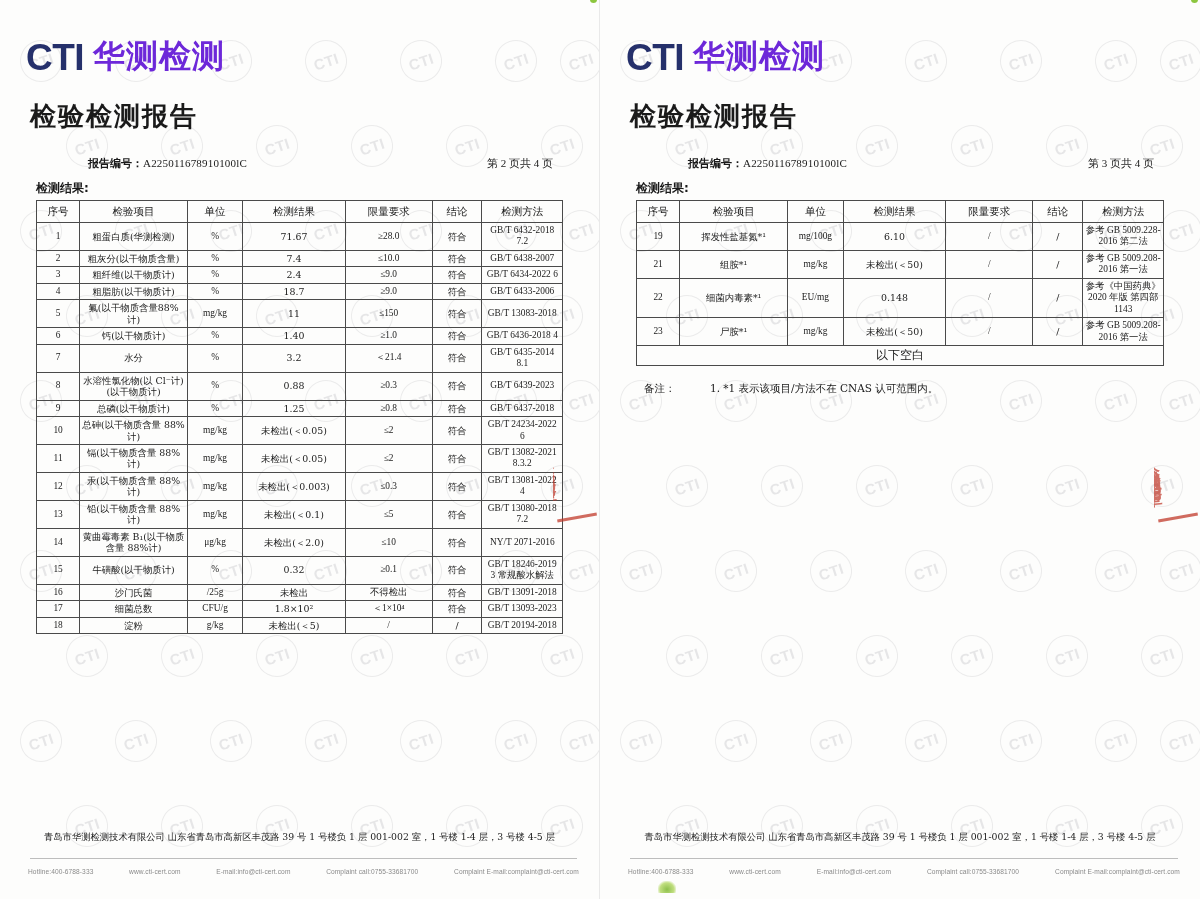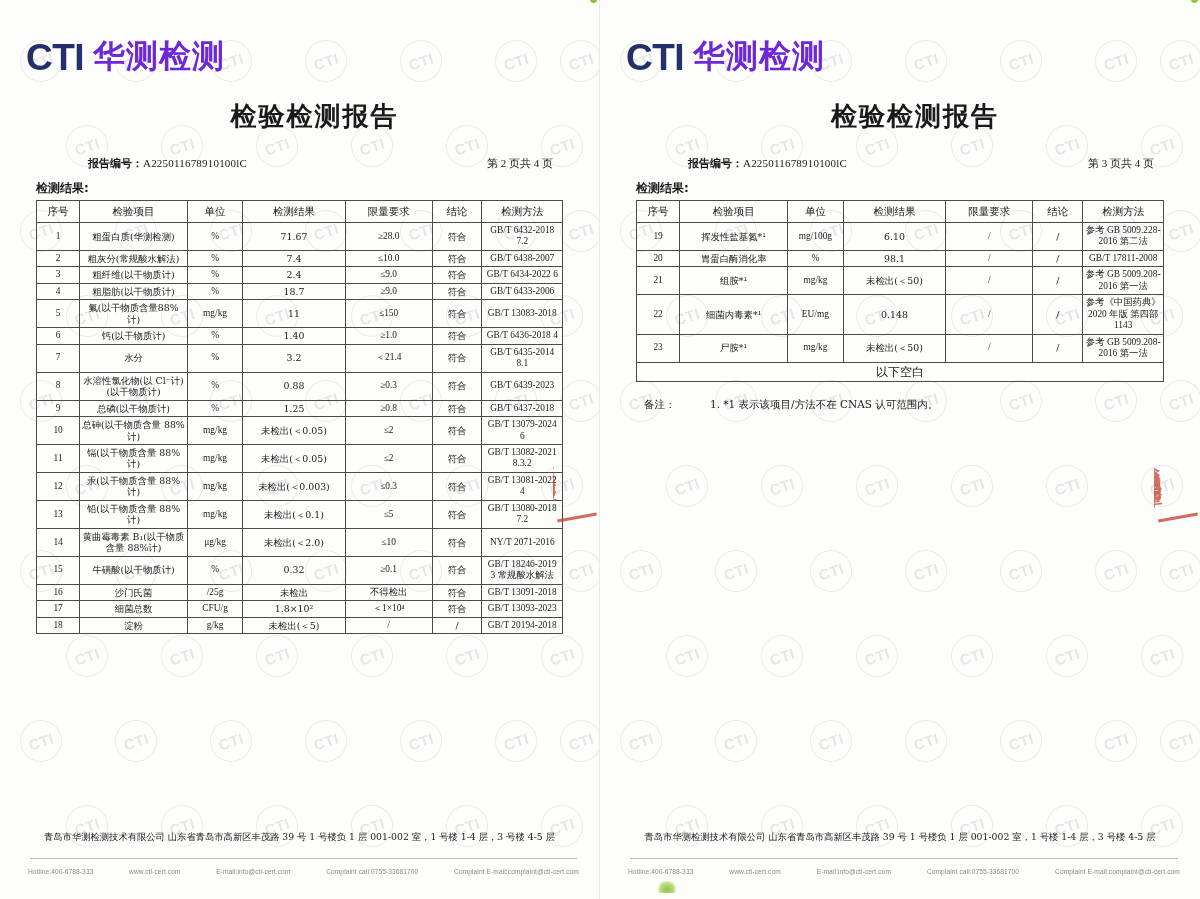--- a/index.html
+++ b/index.html
@@ -53,21 +53,21 @@
     background:#8cc63f;
   }
   .logo-cn {
     font-family:Liberation Mono, monospace;
     font-weight:bold; font-size:32px; line-height:1;
     color:#6d28d9; margin-left:9px; letter-spacing:1px;
   }
 
   .doc-title {
     position:relative; z-index:2;
-    text-align:center;
+    text-align:left;
     font-family:"DejaVu Serif","Liberation Serif",serif;
     font-size:26px; font-weight:bold;
     letter-spacing:2px;
     margin-top:24px;
     margin-left:30px;
   }
   .meta-row {
     position:relative; z-index:2;
     display:flex; justify-content:space-between;
     align-items:baseline;
@@ -294,21 +294,21 @@
               <td class="num">1</td>
               <td class="item">粗蛋白质(华测检测)</td>
               <td class="num">%</td>
               <td class="item">71.67</td>
               <td class="num">≥28.0</td>
               <td class="item">符合</td>
               <td class="num">GB/T 6432-2018 7.2</td>
             </tr>
             <tr>
               <td class="num">2</td>
-              <td class="item">粗灰分(常规酸水解法)</td>
+              <td class="item">粗灰分(以干物质含量)</td>
               <td class="num">%</td>
               <td class="item">7.4</td>
               <td class="num">≤10.0</td>
               <td class="item">符合</td>
               <td class="num">GB/T 6438-2007</td>
             </tr>
             <tr>
               <td class="num">3</td>
               <td class="item">粗纤维(以干物质计)</td>
               <td class="num">%</td>
@@ -371,21 +371,21 @@
               <td class="item">符合</td>
               <td class="num">GB/T 6437-2018</td>
             </tr>
             <tr>
               <td class="num">10</td>
               <td class="item">总砷(以干物质含量 88%计)</td>
               <td class="num">mg/kg</td>
               <td class="item">未检出(＜0.05)</td>
               <td class="num">≤2</td>
               <td class="item">符合</td>
-              <td class="num">GB/T 13079-2024 6</td>
+              <td class="num">GB/T 24234-2022 6</td>
             </tr>
             <tr>
               <td class="num">11</td>
               <td class="item">镉(以干物质含量 88%计)</td>
               <td class="num">mg/kg</td>
               <td class="item">未检出(＜0.05)</td>
               <td class="num">≤2</td>
               <td class="item">符合</td>
               <td class="num">GB/T 13082-2021 8.3.2</td>
             </tr>
@@ -577,29 +577,20 @@
             <tr>
               <td class="num">19</td>
               <td class="item">挥发性盐基氮*¹</td>
               <td class="num">mg/100g</td>
               <td class="item">6.10</td>
               <td class="num">/</td>
               <td class="item">/</td>
               <td class="num">参考 GB 5009.228-2016 第二法</td>
             </tr>
             <tr>
-              <td class="num">20</td>
-              <td class="item">胃蛋白酶消化率</td>
-              <td class="num">%</td>
-              <td class="item">98.1</td>
-              <td class="num">/</td>
-              <td class="item">/</td>
-              <td class="num">GB/T 17811-2008</td>
-            </tr>
-            <tr>
               <td class="num">21</td>
               <td class="item">组胺*¹</td>
               <td class="num">mg/kg</td>
               <td class="item">未检出(＜50)</td>
               <td class="num">/</td>
               <td class="item">/</td>
               <td class="num">参考 GB 5009.208-2016 第一法</td>
             </tr>
             <tr>
               <td class="num">22</td>

